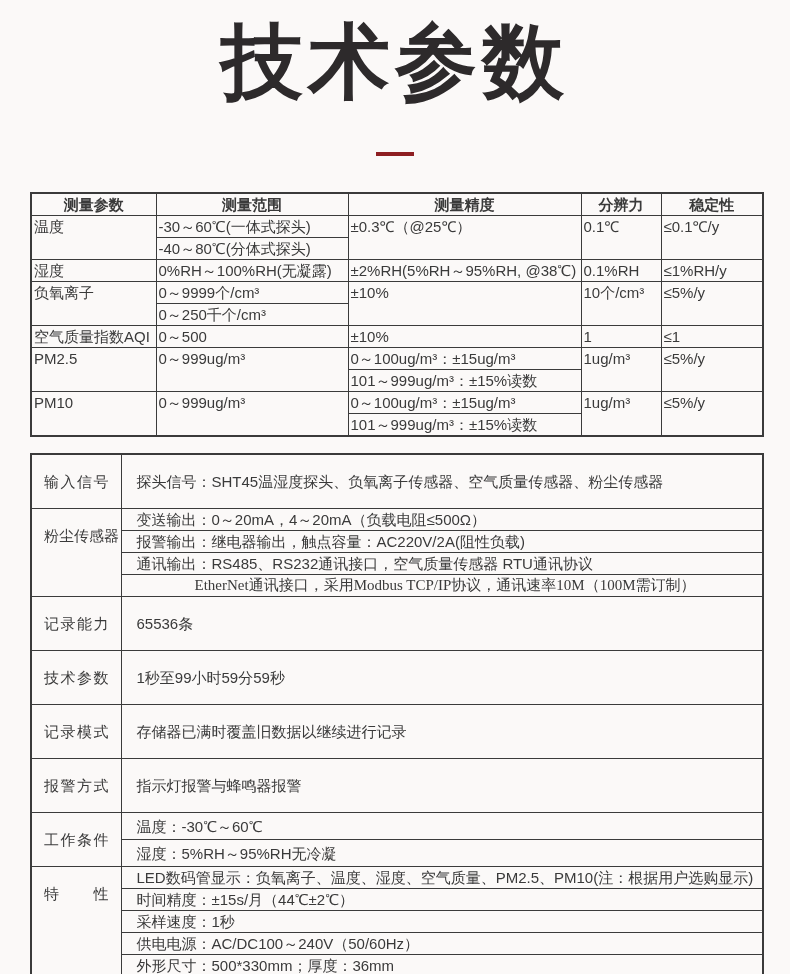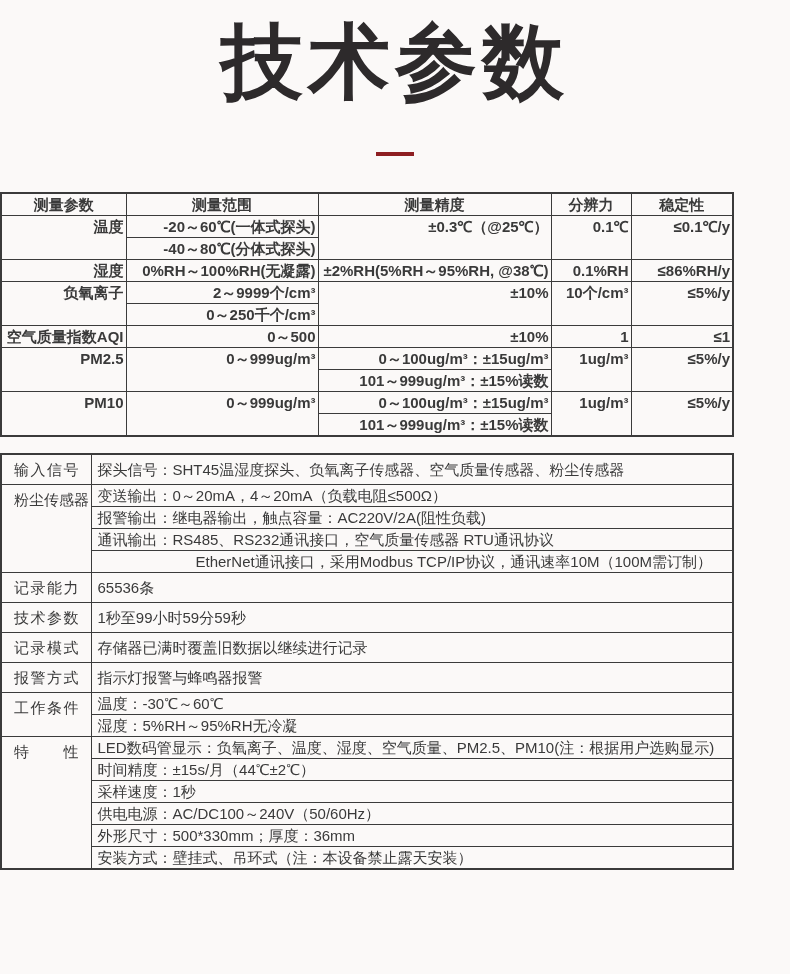--- a/index.html
+++ b/index.html
@@ -17,49 +17,50 @@
     letter-spacing:5px;color:#2d2a2b;
   }
   .title-dash{
     width:38px;height:4px;
     background:#8e1f22;
     margin:44px auto 0;
   }
   table{
     border-collapse:collapse;
     table-layout:fixed;
+    margin-left:30px;
     width:732px;
     border:2px solid #3b3b3b;
   }
   .t1{margin-top:36px;}
   .t2{margin-top:16px;}
   th,td{
     border:1px solid #3b3b3b;
     height:21px;
     font-size:15px;
     line-height:21px;
     padding:0 2px;
     white-space:nowrap;
     overflow:hidden;
     vertical-align:middle;
   }
   .t1 th{font-weight:700;text-align:center;}
-  .t1 td{text-align:right;font-weight:700;}
+  .t1 td{text-align:left;font-weight:400;}
   .vt{vertical-align:top;}
   .t2 td{font-weight:400;}
   .t2 .lbl{
     text-align:justify;
     text-align-last:justify;
-    padding:4px 12px;
+    padding:16px 12px;
   }
   .t2 .val{
     text-align:left;
-    padding-left:6px;
-  }
-  .t2 .indent{padding-left:104px;}
+    padding-left:15px;
+  }
+  .t2 .indent{padding-left:73px;font-family:Liberation Serif, serif;}
 </style>
 </head>
 <body>
 
 <h1 class="page-title">技术参数</h1>
 <div class="title-dash"></div>
 
 <table class="t1">
   <colgroup>
     <col style="width:125px">
@@ -71,38 +72,38 @@
   <tbody>
       <tr>
     <th>测量参数</th>
     <th>测量范围</th>
     <th>测量精度</th>
     <th>分辨力</th>
     <th>稳定性</th>
   </tr>
   <tr>
     <td class="vt" rowspan="2">温度</td>
-    <td>-20～60℃(一体式探头)</td>
+    <td>-30～60℃(一体式探头)</td>
     <td class="vt" rowspan="2">±0.3℃（@25℃）</td>
     <td class="vt" rowspan="2">0.1℃</td>
     <td class="vt" rowspan="2">≤0.1℃/y</td>
   </tr>
   <tr>
     <td>-40～80℃(分体式探头)</td>
   </tr>
   <tr>
     <td>湿度</td>
     <td>0%RH～100%RH(无凝露)</td>
     <td>±2%RH(5%RH～95%RH, @38℃)</td>
     <td>0.1%RH</td>
-    <td>≤86%RH/y</td>
+    <td>≤1%RH/y</td>
   </tr>
   <tr>
     <td class="vt" rowspan="2">负氧离子</td>
-    <td>2～9999个/cm³</td>
+    <td>0～9999个/cm³</td>
     <td class="vt" rowspan="2">±10%</td>
     <td class="vt" rowspan="2">10个/cm³</td>
     <td class="vt" rowspan="2">≤5%/y</td>
   </tr>
   <tr>
     <td>0～250千个/cm³</td>
   </tr>
   <tr>
     <td>空气质量指数AQI</td>
     <td>0～500</td>

